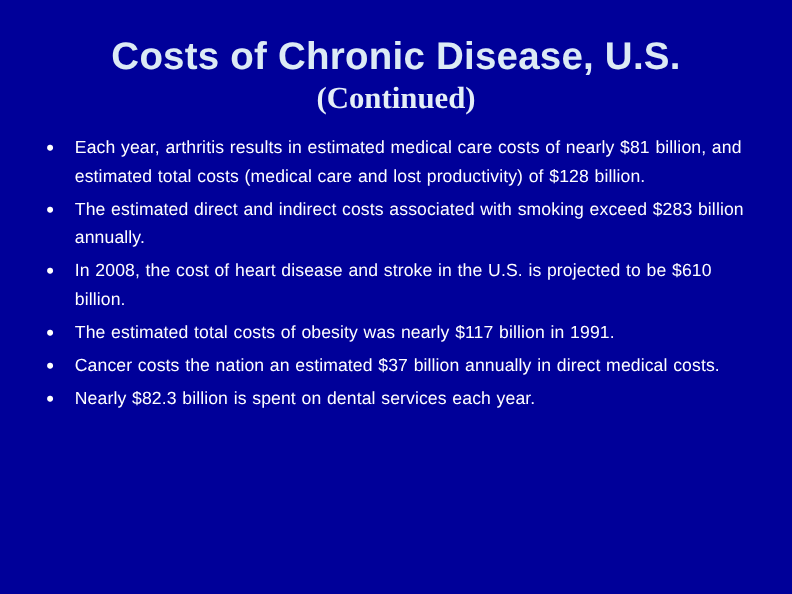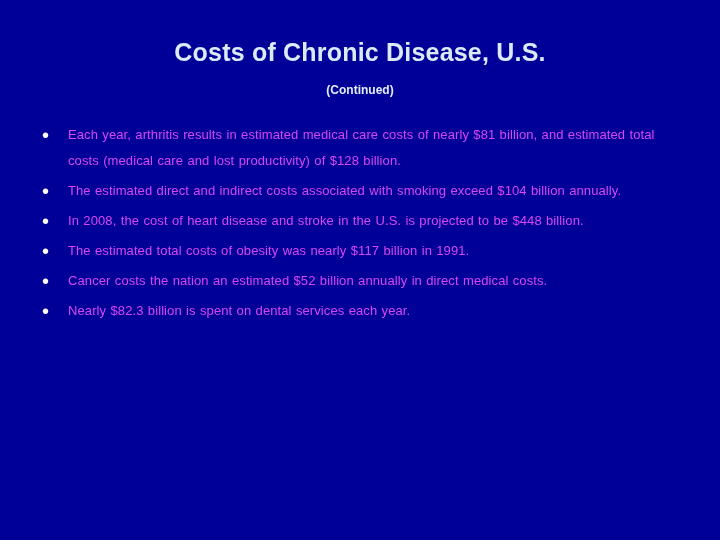--- a/index.html
+++ b/index.html
@@ -23,32 +23,32 @@
   .title-block {
     position: absolute;
     left: 0;
     top: 32px;
     width: 720px;
     text-align: center;
   }
   .slide-title {
     display: block;
     font-family: "Liberation Sans", sans-serif;
-    font-size: 25px;
+    font-size: 35px;
     font-weight: bold;
     color: #dceaf5;
     letter-spacing: 0.2px;
     line-height: 40px;
     white-space: nowrap;
   }
   .slide-subtitle {
     display: block;
     margin-top: 6px;
-    font-family: Liberation Sans, sans-serif;
-    font-size: 12px;
+    font-family: Liberation Serif, serif;
+    font-size: 28px;
     font-weight: bold;
     color: #e4eef7;
     line-height: 24px;
   }
   .body-block {
     position: absolute;
     left: 38px;
     top: 122px;
     width: 646px;
   }
@@ -64,23 +64,23 @@
     line-height: 26px;
     color: #ffffff;
     text-align: left;
     padding-left: 4px;
     box-sizing: border-box;
     user-select: none;
   }
   .bullet-text {
     flex: 1 1 auto;
     font-family: "Liberation Sans", sans-serif;
-    font-size: 13px;
+    font-size: 16px;
     line-height: 26px;
-    color: #d946ef;
+    color: #ffffff;
     letter-spacing: 0.1px;
     word-spacing: 0.6px;
   }
 </style>
 </head>
 <body>
 
 <div class="slide">
 
   <div class="title-block">
@@ -90,36 +90,36 @@
 
   <div class="body-block">
 
     <div class="bullet-item">
       <span class="bullet-marker">•</span>
       <span class="bullet-text">Each year, arthritis results in estimated medical care costs of nearly $81 billion, and estimated total costs (medical care and lost productivity) of $128 billion.</span>
     </div>
 
     <div class="bullet-item">
       <span class="bullet-marker">•</span>
-      <span class="bullet-text">The estimated direct and indirect costs associated with smoking exceed $104 billion annually.</span>
+      <span class="bullet-text">The estimated direct and indirect costs associated with smoking exceed $283 billion annually.</span>
     </div>
 
     <div class="bullet-item">
       <span class="bullet-marker">•</span>
-      <span class="bullet-text">In 2008, the cost of heart disease and stroke in the U.S. is projected to be $448 billion.</span>
+      <span class="bullet-text">In 2008, the cost of heart disease and stroke in the U.S. is projected to be $610 billion.</span>
     </div>
 
     <div class="bullet-item">
       <span class="bullet-marker">•</span>
       <span class="bullet-text">The estimated total costs of obesity was nearly $117 billion in 1991.</span>
     </div>
 
     <div class="bullet-item">
       <span class="bullet-marker">•</span>
-      <span class="bullet-text">Cancer costs the nation an estimated $52 billion annually in direct medical costs.</span>
+      <span class="bullet-text">Cancer costs the nation an estimated $37 billion annually in direct medical costs.</span>
     </div>
 
     <div class="bullet-item">
       <span class="bullet-marker">•</span>
       <span class="bullet-text">Nearly $82.3 billion is spent on dental services each year.</span>
     </div>
 
   </div>
 
 </div>

